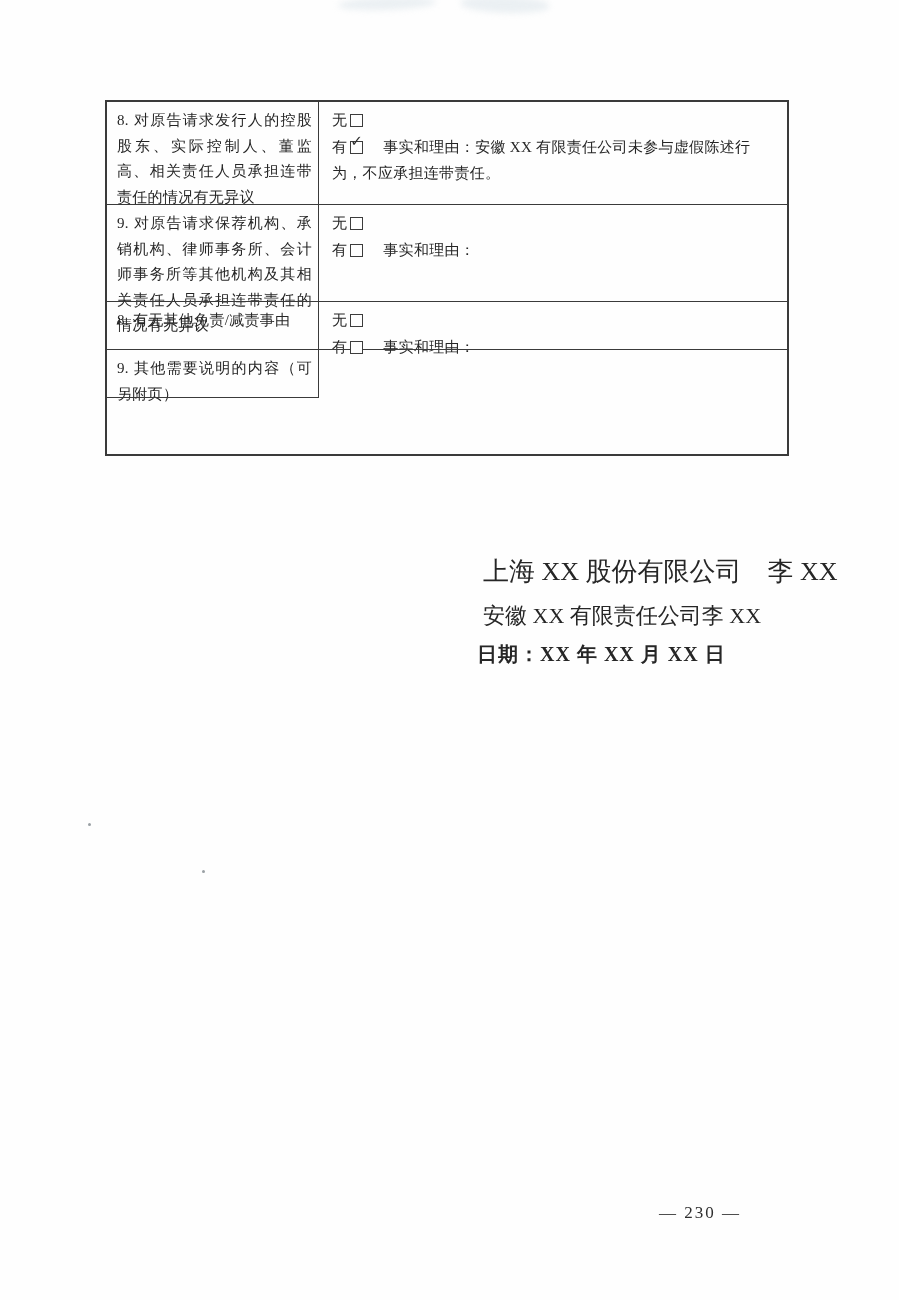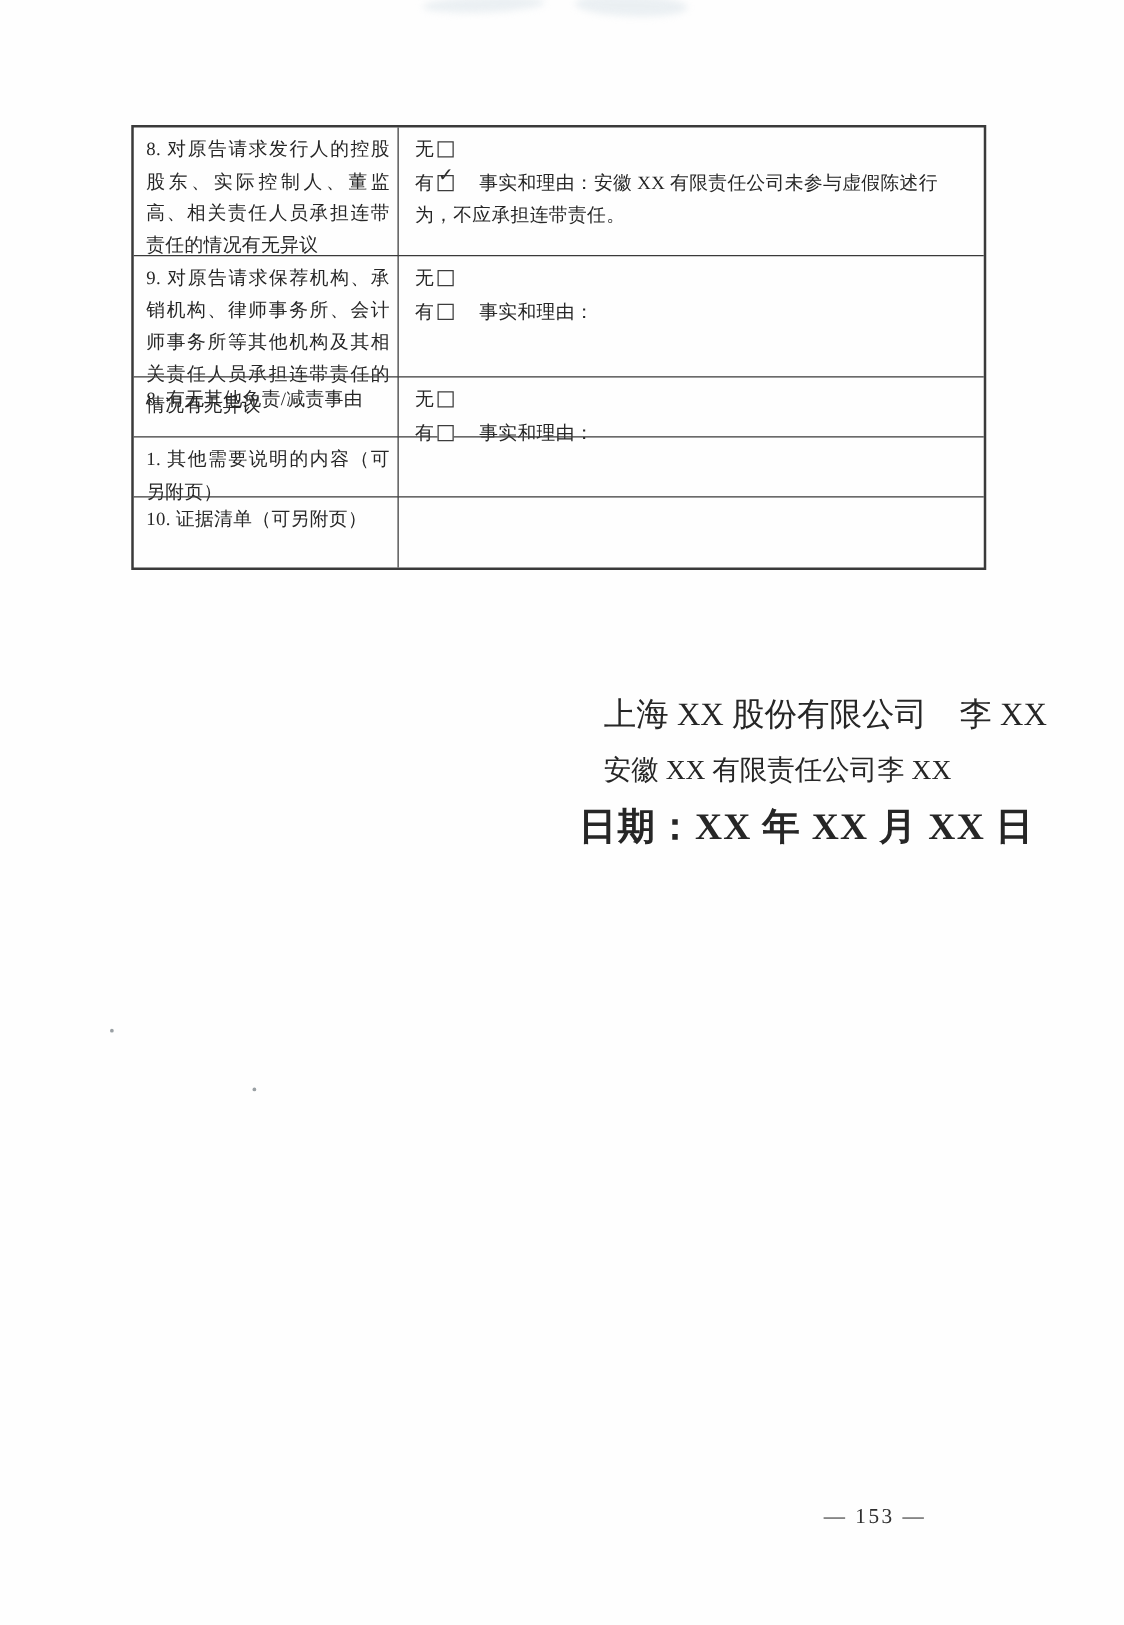--- a/index.html
+++ b/index.html
@@ -47,21 +47,21 @@
     font-style:normal; position:absolute; left:-1px; top:-8px;
     font-size:15px; line-height:15px; color:#2e2e2e;
     font-family:"DejaVu Sans",sans-serif;
   }
   .gap { display:inline-block; width:20px; }
 
   
   .sig-title { position:absolute; left:459px; top:503px; font-size:31px; font-weight:bold; letter-spacing:1px; }
   .sig-l1 { position:absolute; left:483px; top:554px; font-size:26px; }
   .sig-l2 { position:absolute; left:483px; top:601px; font-size:22px;text-align:right; }
-  .sig-date { position:absolute; left:463px; top:641px; font-size:30px; font-weight:bold; letter-spacing:1px;font-family:Liberation Serif, serif; }
+  .sig-date { position:absolute; left:477px; top:641px; font-size:20px; font-weight:bold; letter-spacing:1px;font-family:Liberation Serif, serif; }
 
   
   .pageno { position:absolute; left:659px; top:1203px; font-size:17px; letter-spacing:2px; color:#2e2e2e; }
 </style>
 </head>
 <body>
 
 <div class="page">
 
   <div class="smudge s1"></div>
@@ -87,33 +87,30 @@
 
     <div class="cell left bt">
       <span>8. 有无其他免责/减责事由</span>
     </div>
     <div class="cell right bt">
       <div><span>无</span><span class="cb"><i class="mark"></i></span></div>
       <div><span>有</span><span class="cb"><i class="mark"></i></span><span class="gap"></span><span>事实和理由：</span><span></span></div>
     </div>
 
     <div class="cell left bt">
-      <span>1. 其他需要说明的内容（可另附页）</span>
+      <span>9. 其他需要说明的内容（可另附页）</span>
     </div>
     <div class="cell right bt"></div>
 
-    <div class="cell left bt">
-      <span>10. 证据清单（可另附页）</span>
-    </div>
     <div class="cell right bt"></div>
 
   </div>
 
   <div class="sig-l1">上海 XX 股份有限公司　李 XX</div>
   <div class="sig-l2">安徽 XX 有限责任公司李 XX</div>
   <div class="sig-date">日期：XX 年 XX 月 XX 日</div>
 
   <div class="speck k1"></div>
   <div class="speck k2"></div>
 
-  <div class="pageno">— 153 —</div>
+  <div class="pageno">— 230 —</div>
 
 </div>
 
 </body></html>

